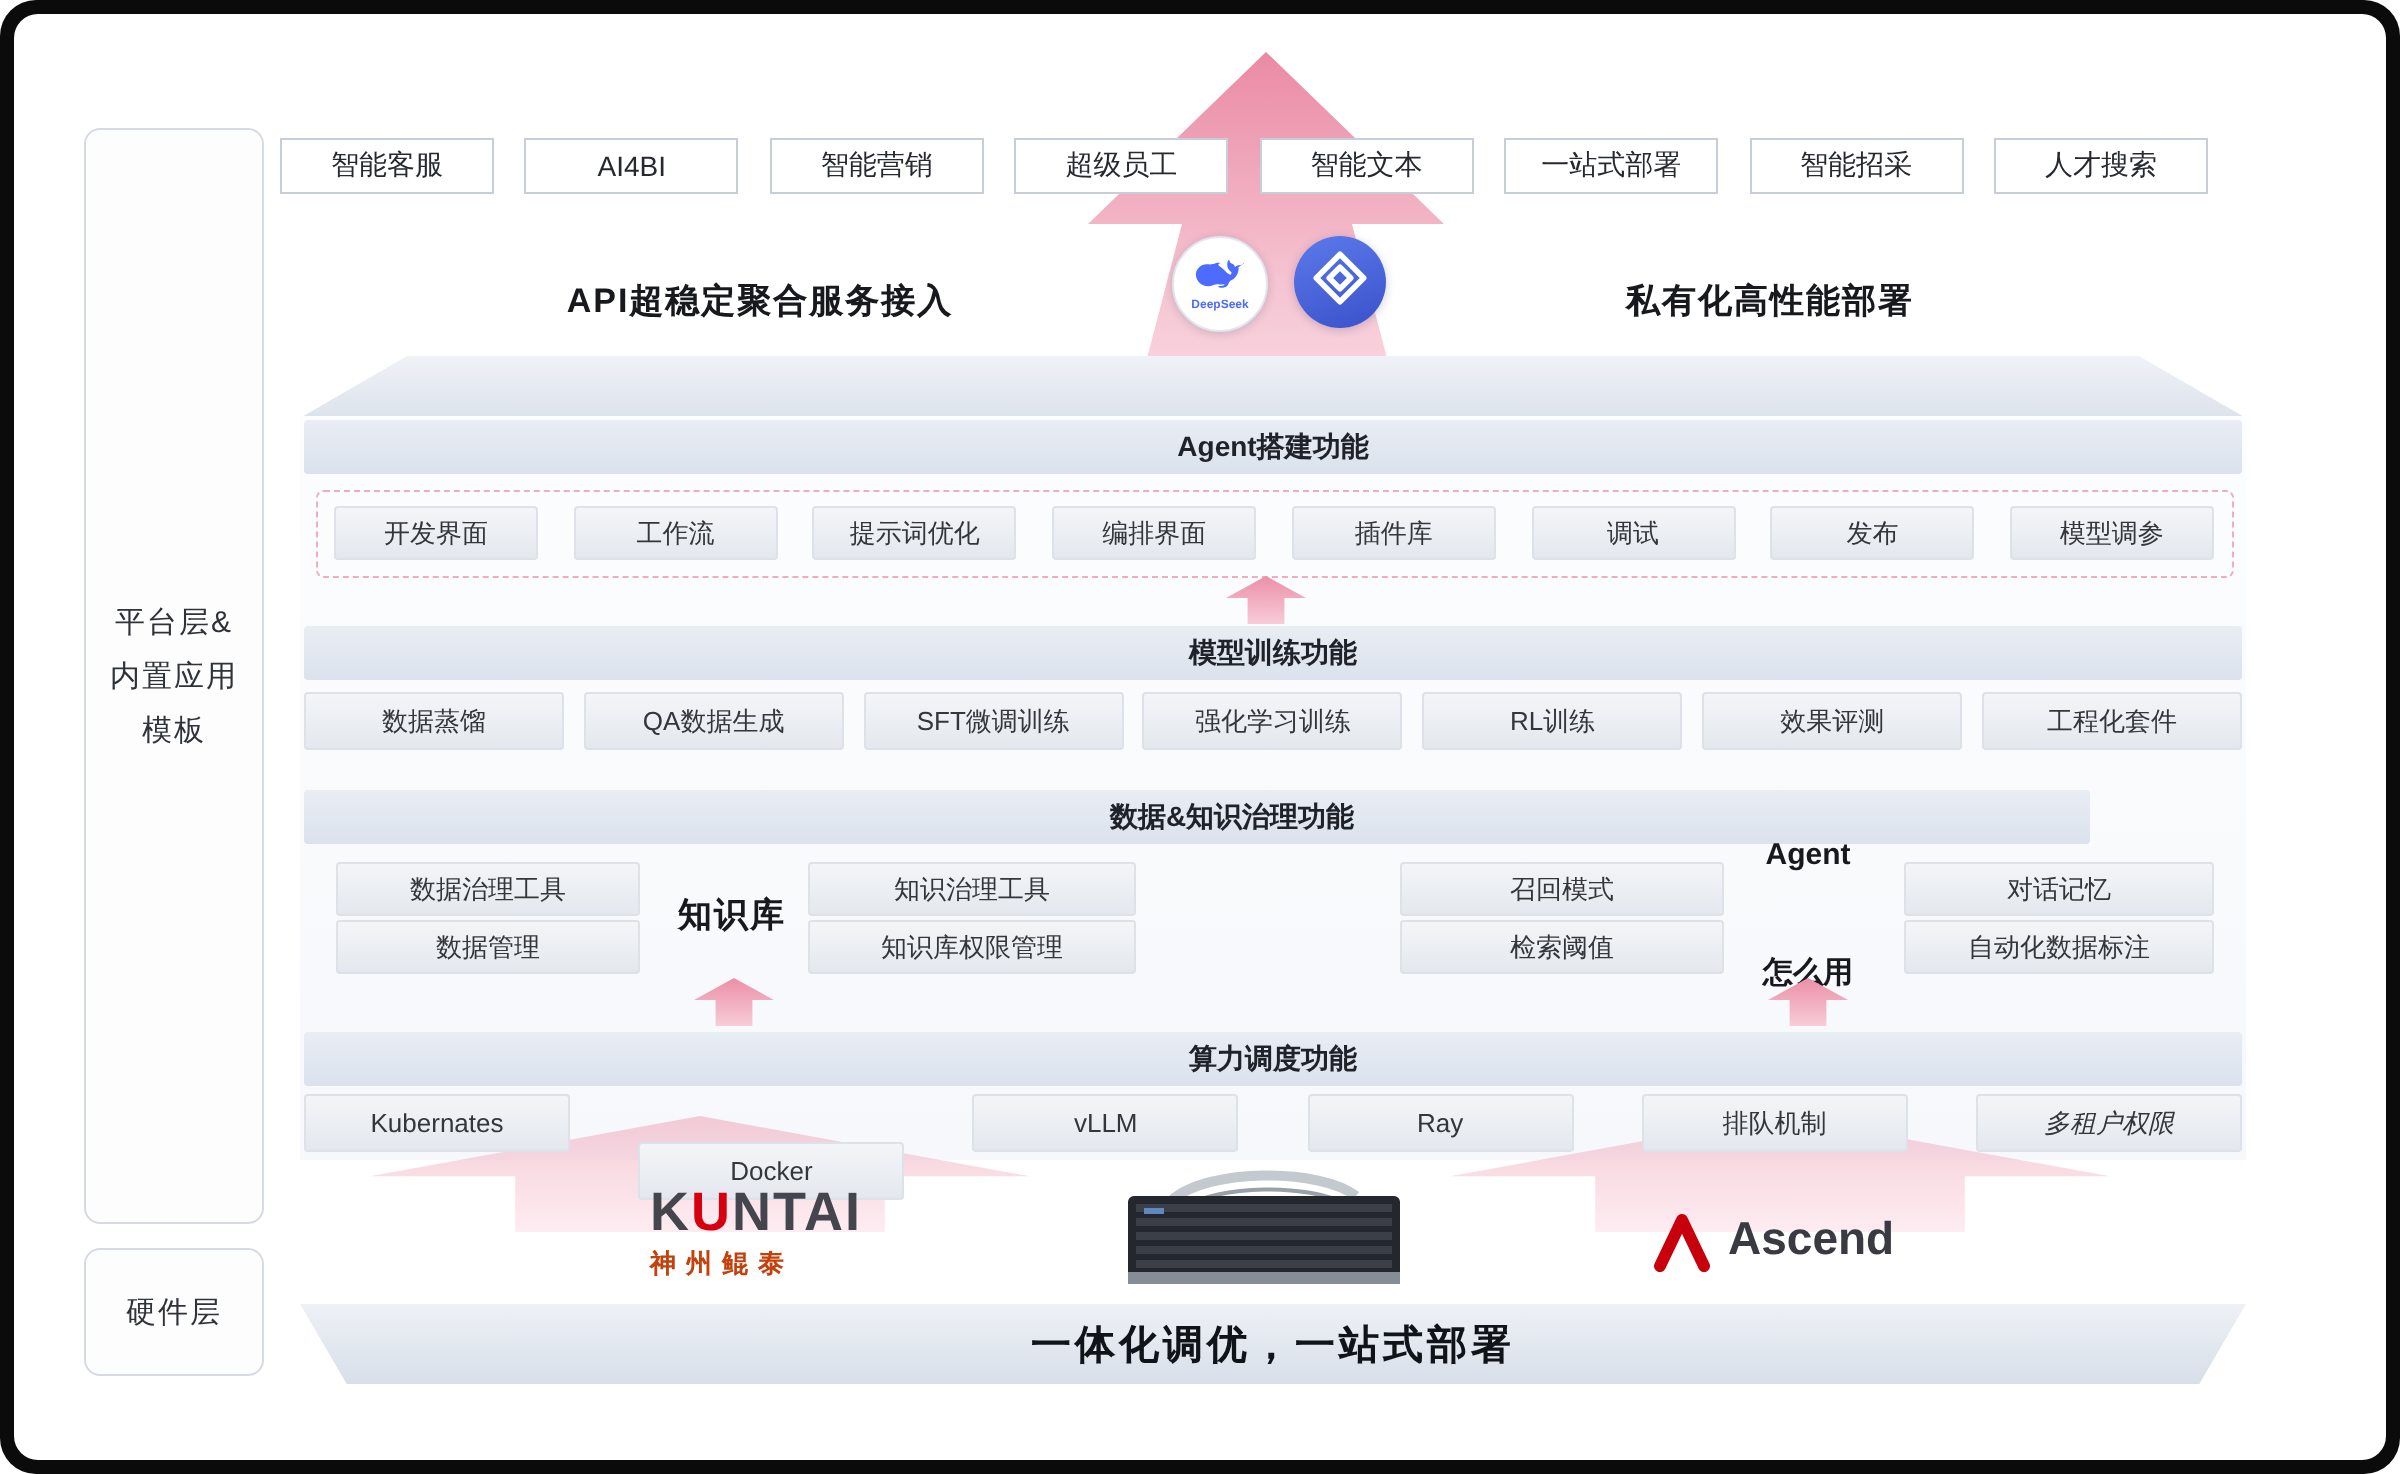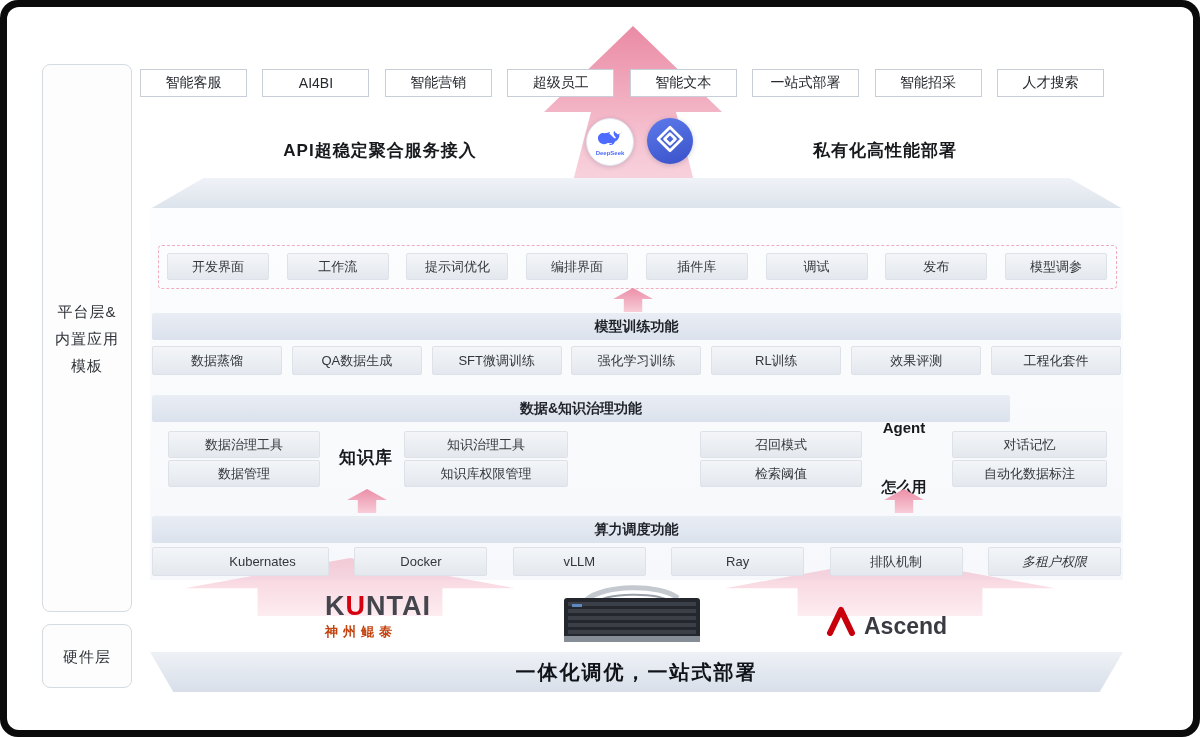--- a/index.html
+++ b/index.html
@@ -24,21 +24,21 @@
   .badge-ds{background:#ffffff;border:1px solid #e1e5ee;box-shadow:0 1px 5px rgba(30,40,80,.18);}
   .badge-tb{background:linear-gradient(160deg,#5c7aeb 0%,#3a51c9 100%);box-shadow:0 1px 5px rgba(30,40,80,.22);}
   .ds-name{font-size:6px;color:#4d6bfe;font-weight:bold;line-height:7px;}
   .kb-label{font-size:17px;font-weight:bold;color:#17191d;display:flex;align-items:center;justify-content:center;letter-spacing:1px;}
   .agent-label{font-size:15px;font-weight:bold;color:#17191d;display:flex;flex-direction:column;align-items:center;justify-content:center;line-height:20px;gap:39px;}
   .banner{clip-path:polygon(0 0,100% 0,97.6% 100%,2.4% 100%);background:linear-gradient(180deg,#eef1f6 0%,#d8dfe9 100%);display:flex;align-items:center;justify-content:center;font-size:20px;font-weight:bold;color:#101318;letter-spacing:2px;}
   .kuntai{display:flex;flex-direction:column;align-items:flex-start;}
   .kuntai-main{font-size:27px;font-weight:bold;color:#45454e;line-height:28px;letter-spacing:1px;}
   .kuntai-main .u{color:#d7000f;}
   .kuntai-sub{font-size:13px;color:#c2410c;letter-spacing:5px;margin-top:3px;font-weight:bold;}
-  .ascend{display:flex;align-items:flex-end;gap:8px;}
+  .ascend{display:flex;align-items:flex-start;gap:8px;}
   .ascend-text{font-size:23px;font-weight:bold;color:#3a3a42;}
 </style>
 </head>
 <body>
 
 <div class="frame">
   <div class="inner"></div>
 
   <div class="abs big-arrow z1" style="left:520px;top:26px;width:226px;height:182px;"></div>
 
@@ -77,20 +77,21 @@
     <span>
       <svg width="28" height="28" viewBox="0 0 26 26">
           <path d="M13 2 L24 13 L13 24 L2 13 Z M13 8 L18 13 L13 18 L8 13 Z" fill="none" stroke="#ffffff" stroke-width="2.6" stroke-linejoin="round"></path>
         </svg>
     </span>
   </div>
 
   <div class="abs panel-top z2" style="left:150px;top:178px;width:973px;height:31px;"></div>
   <div class="abs panel-body z2" style="left:150px;top:208px;width:973px;height:372px;"></div>
 
+  <div class="abs bar z4" style="left:152px;top:210px;width:969px;height:27px;">Agent搭建功能</div>
   <div class="abs dashed z4" style="left:158px;top:245px;width:957px;height:42px;"></div>
   <div class="abs row z4" style="left:167px;top:253px;width:940px;">
     <div class="box" style="width:100px;">开发界面</div>
     <div class="box" style="width:100px;">工作流</div>
     <div class="box" style="width:100px;">提示词优化</div>
     <div class="box" style="width:100px;">编排界面</div>
     <div class="box" style="width:100px;">插件库</div>
     <div class="box" style="width:100px;">调试</div>
     <div class="box" style="width:100px;">发布</div>
     <div class="box" style="width:100px;">模型调参</div>
@@ -102,21 +103,21 @@
   <div class="abs row z4" style="left:152px;top:346px;width:969px;">
     <div class="box" style="width:128px;height:27px;">数据蒸馏</div>
     <div class="box" style="width:128px;height:27px;">QA数据生成</div>
     <div class="box" style="width:128px;height:27px;">SFT微调训练</div>
     <div class="box" style="width:128px;height:27px;">强化学习训练</div>
     <div class="box" style="width:128px;height:27px;">RL训练</div>
     <div class="box" style="width:128px;height:27px;">效果评测</div>
     <div class="box" style="width:128px;height:27px;">工程化套件</div>
   </div>
 
-  <div class="abs bar z4" style="left:152px;top:395px;width:858px;height:27px;">数据&amp;知识治理功能</div>
+  <div class="abs bar z4" style="left:152px;top:395px;width:858px;height:27px;padding-left:35px;">数据&amp;知识治理功能</div>
 
   <div class="abs box z4" style="left:168px;top:431px;width:150px;">数据治理工具</div>
   <div class="abs box z4" style="left:168px;top:460px;width:150px;">数据管理</div>
   <div class="abs kb-label z4" style="left:330px;top:431px;width:72px;height:53px;">知识库</div>
   <div class="abs box z4" style="left:404px;top:431px;width:162px;">知识治理工具</div>
   <div class="abs box z4" style="left:700px;top:431px;width:160px;">召回模式</div>
 
   <div class="abs box z4" style="left:404px;top:460px;width:162px;">知识库权限管理</div>
   <div class="abs box z4" style="left:700px;top:460px;width:160px;">检索阈值</div>
   <div class="abs agent-label z4" style="left:868px;top:428px;width:72px;height:58px;">
@@ -124,22 +125,22 @@
     <span>怎么用</span>
   </div>
   <div class="abs box z4" style="left:952px;top:431px;width:153px;">对话记忆</div>
   <div class="abs box z4" style="left:952px;top:460px;width:153px;">自动化数据标注</div>
 
   <div class="abs arrow-sm z4" style="left:347px;top:489px;width:40px;height:24px;"></div>
   <div class="abs arrow-sm z4" style="left:884px;top:489px;width:40px;height:24px;"></div>
 
   <div class="abs bar z4" style="left:152px;top:516px;width:969px;height:27px;">算力调度功能</div>
   <div class="abs row z4" style="left:152px;top:547px;width:969px;">
-    <div class="box" style="width:131px;height:27px;padding-left:44px;">Kubernates</div>
-    <div class="box" style="width:131px;height:27px;">Docker</div>
+    <div class="box" style="width:131px;height:27px;">Kubernates</div>
+    <div class="box" style="width:131px;height:27px;margin-top:24px;">Docker</div>
     <div class="box" style="width:131px;height:27px;">vLLM</div>
     <div class="box" style="width:131px;height:27px;">Ray</div>
     <div class="box" style="width:131px;height:27px;">排队机制</div>
     <div class="box" style="width:131px;height:27px;font-style:italic;">多租户权限</div>
   </div>
 
   <div class="abs fan z3" style="left:185px;top:558px;width:330px;height:58px;"></div>
   <div class="abs fan z3" style="left:725px;top:558px;width:330px;height:58px;"></div>
 
   <div class="abs kuntai z4" style="left:325px;top:592px;width:130px;">

